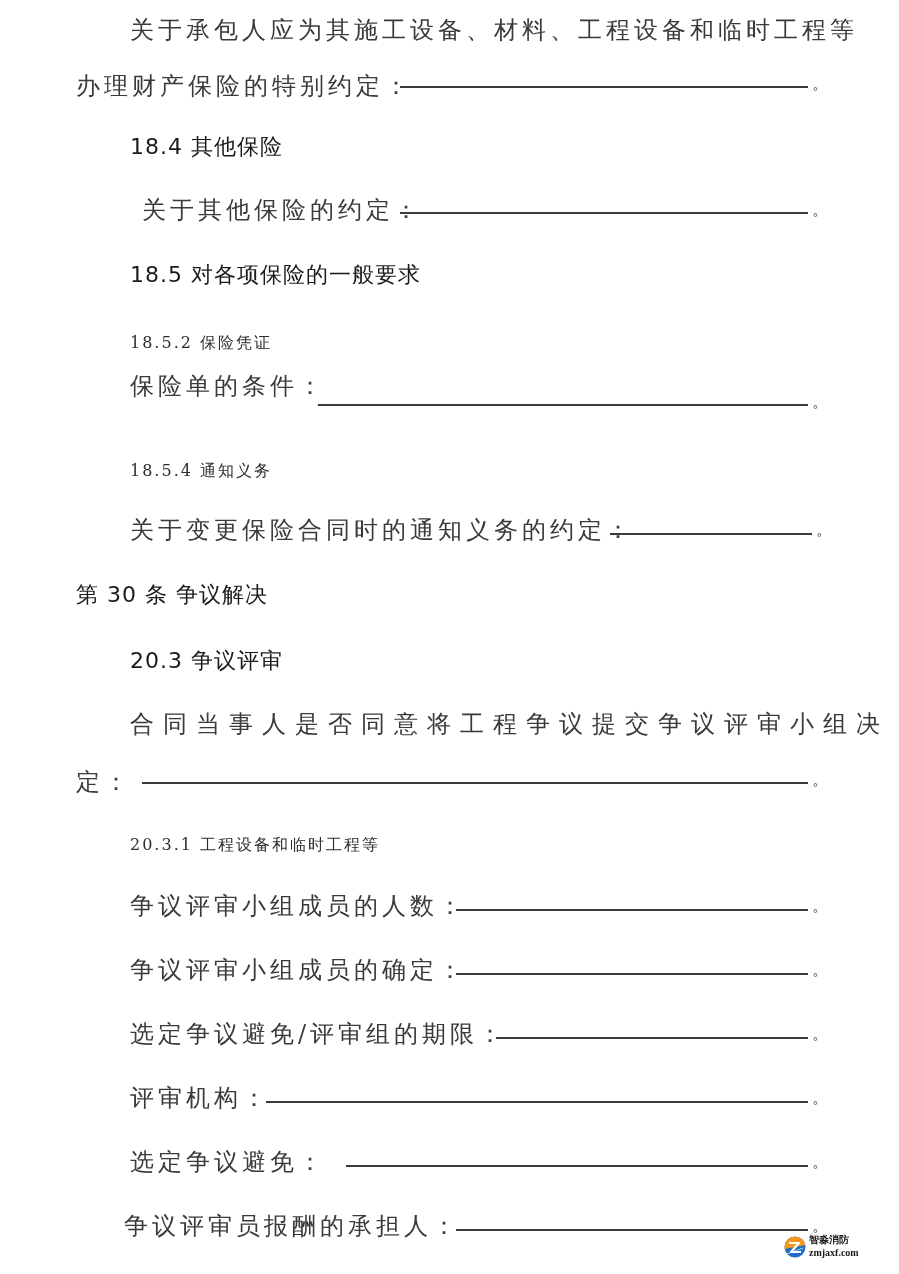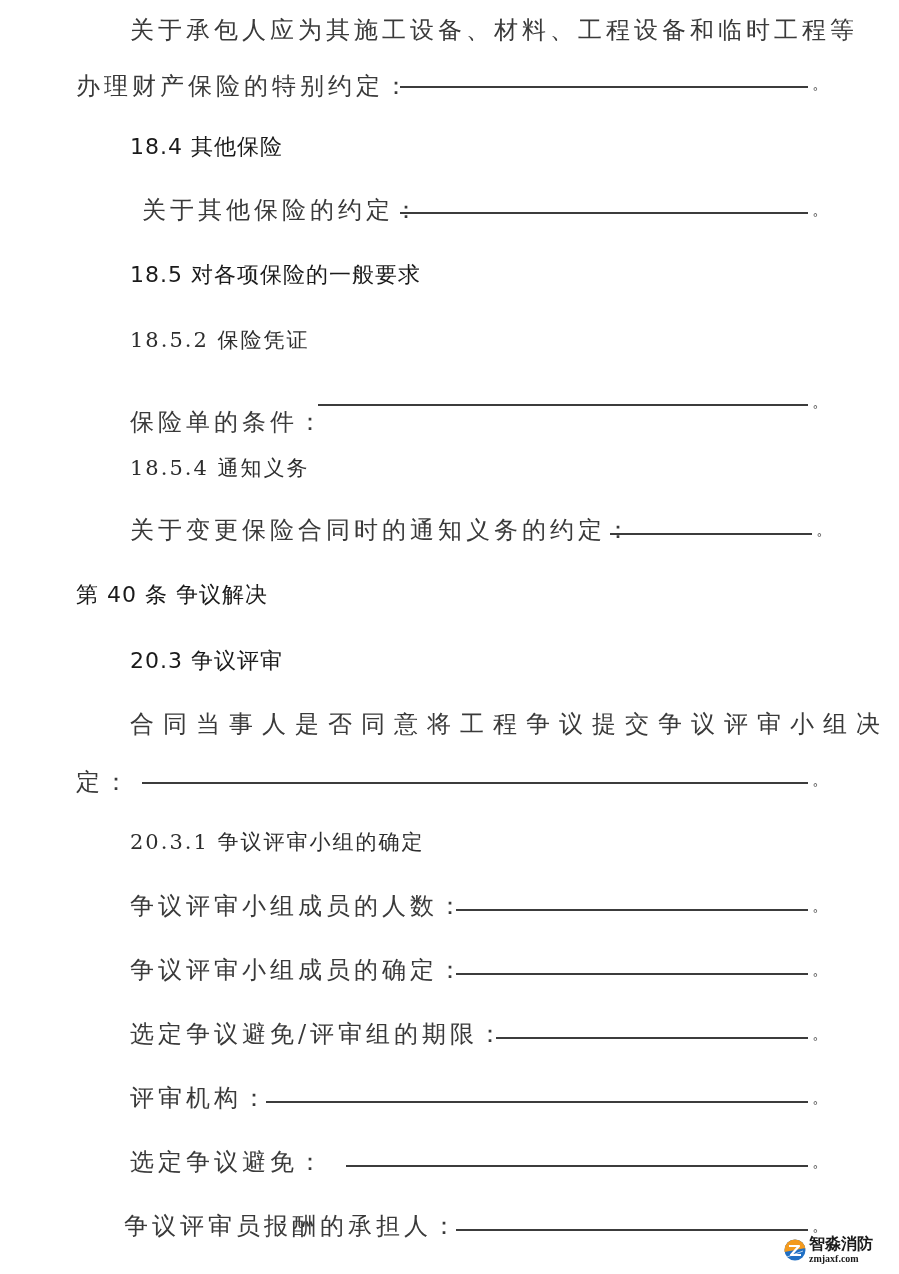--- a/index.html
+++ b/index.html
@@ -29,21 +29,21 @@
       letter-spacing: 4px;
     }
     .heading-text {
       font-family: "DejaVu Sans", "Liberation Sans", sans-serif;
       font-size: 22px;
       color: #1a1a1a;
       letter-spacing: 1px;
     }
     .subheading-text {
       font-family: "DejaVu Serif", "Liberation Serif", serif;
-      font-size: 21px;
+      font-size: 16px;
       color: #2e2e2e;
       letter-spacing: 2px;
     }
     .blank {
       position: absolute;
       height: 0;
       border-bottom: 2px solid #3c3c3c;
     }
     .period {
       position: absolute;
@@ -63,22 +63,22 @@
     .wm-logo {
       width: 22px;
       height: 22px;
     }
     .wm-text {
       display: flex;
       flex-direction: column;
       line-height: 1;
     }
     .wm-cn {
-      font-family: Liberation Sans, sans-serif;
-      font-size: 16px;
+      font-family: Liberation Mono, monospace;
+      font-size: 10px;
       font-weight: bold;
       color: #1a1a1a;
     }
     .wm-url {
       font-family: Liberation Serif, serif;
       font-size: 10px;
       font-weight: bold;
       color: #1a1a1a;
       margin-top: 2px;
     }
@@ -104,53 +104,53 @@
 <div class="blank" style="left:400px; width:408px; top:212px;"></div>
 <div class="period" style="left:812px; top:202px;">。</div>
 
 <div class="line heading-text" style="top:250px; left:130px;">
   <span>18.5 对各项保险的一般要求</span>
 </div>
 
 <div class="line subheading-text" style="top:314px; left:130px;">
   <span>18.5.2 保险凭证</span>
 </div>
-<div class="line body-text" style="top:398px; left:130px;">
+<div class="line body-text" style="top:362px; left:130px;">
   <span>保险单的条件：</span>
 </div>
 <div class="blank" style="left:318px; width:490px; top:404px;"></div>
 <div class="period" style="left:812px; top:394px;">。</div>
 
 <div class="line subheading-text" style="top:442px; left:130px;">
   <span>18.5.4 通知义务</span>
 </div>
 <div class="line body-text" style="top:506px; left:130px;">
   <span>关于变更保险合同时的通知义务的约定：</span>
 </div>
 <div class="blank" style="left:610px; width:202px; top:533px;"></div>
 <div class="period" style="left:816px; top:522px;">。</div>
 
 <div class="line heading-text" style="top:570px; left:76px;">
-  <span>第 40 条  争议解决</span>
+  <span>第 30 条  争议解决</span>
 </div>
 
 <div class="line heading-text" style="top:636px; left:130px;">
   <span>20.3 争议评审</span>
 </div>
 <div class="line body-text" style="top:700px; left:130px; letter-spacing:9px;">
   <span>合同当事人是否同意将工程争议提交争议评审小组决</span>
 </div>
 <div class="line body-text" style="top:758px; left:76px;">
   <span>定：</span>
 </div>
 <div class="blank" style="left:142px; width:666px; top:782px;"></div>
 <div class="period" style="left:812px; top:772px;">。</div>
 
 <div class="line subheading-text" style="top:816px; left:130px;">
-  <span>20.3.1 争议评审小组的确定</span>
+  <span>20.3.1 工程设备和临时工程等</span>
 </div>
 
 <div class="line body-text" style="top:882px; left:130px;">
   <span>争议评审小组成员的人数：</span>
 </div>
 <div class="blank" style="left:456px; width:352px; top:909px;"></div>
 <div class="period" style="left:812px; top:898px;">。</div>
 
 <div class="line body-text" style="top:946px; left:130px;">
   <span>争议评审小组成员的确定：</span>

